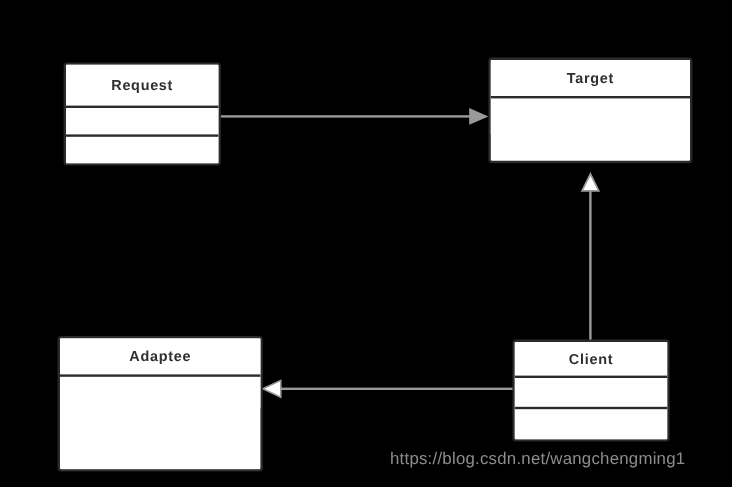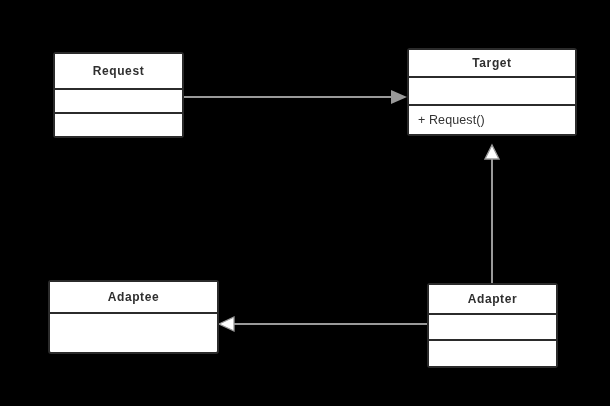--- a/index.html
+++ b/index.html
@@ -103,28 +103,28 @@
 
   <div class="uml-class" style="left:53px; top:52px; width:131px; height:86px;">
     <div class="uml-row uml-title" style="height:36px;">Request</div>
     <div class="uml-row uml-member uml-empty" style="height:25px;"></div>
     <div class="uml-row uml-member uml-empty" style="height:25px;"></div>
   </div>
 
   <div class="uml-class" style="left:407px; top:48px; width:170px; height:88px;">
     <div class="uml-row uml-title" style="height:30px;">Target</div>
     <div class="uml-row uml-member uml-empty" style="height:32px;"></div>
-    <div class="uml-row uml-member" style="height:34px;">+ Request()</div>
   </div>
 
-  <div class="uml-class" style="left:48px; top:280px; width:171px; height:74px;">
+  <div class="uml-class" style="left:48px; top:280px; width:171px; height:113px;">
     <div class="uml-row uml-title" style="height:30px;">Adaptee</div>
     <div class="uml-row uml-member uml-empty" style="height:28px;"></div>
   </div>
 
   <div class="uml-class" style="left:427px; top:283px; width:131px; height:85px;">
-    <div class="uml-row uml-title" style="height:29px;">Adapter</div>
+    <div class="uml-row uml-title" style="height:29px;">Client</div>
     <div class="uml-row uml-member uml-empty" style="height:28px;"></div>
     <div class="uml-row uml-member uml-empty" style="height:28px;"></div>
   </div>
 
+  <div class="watermark" style="left:325px; top:374px;">https://blog.csdn.net/wangchengming1</div>
 
 </div>
 
 </body></html>

